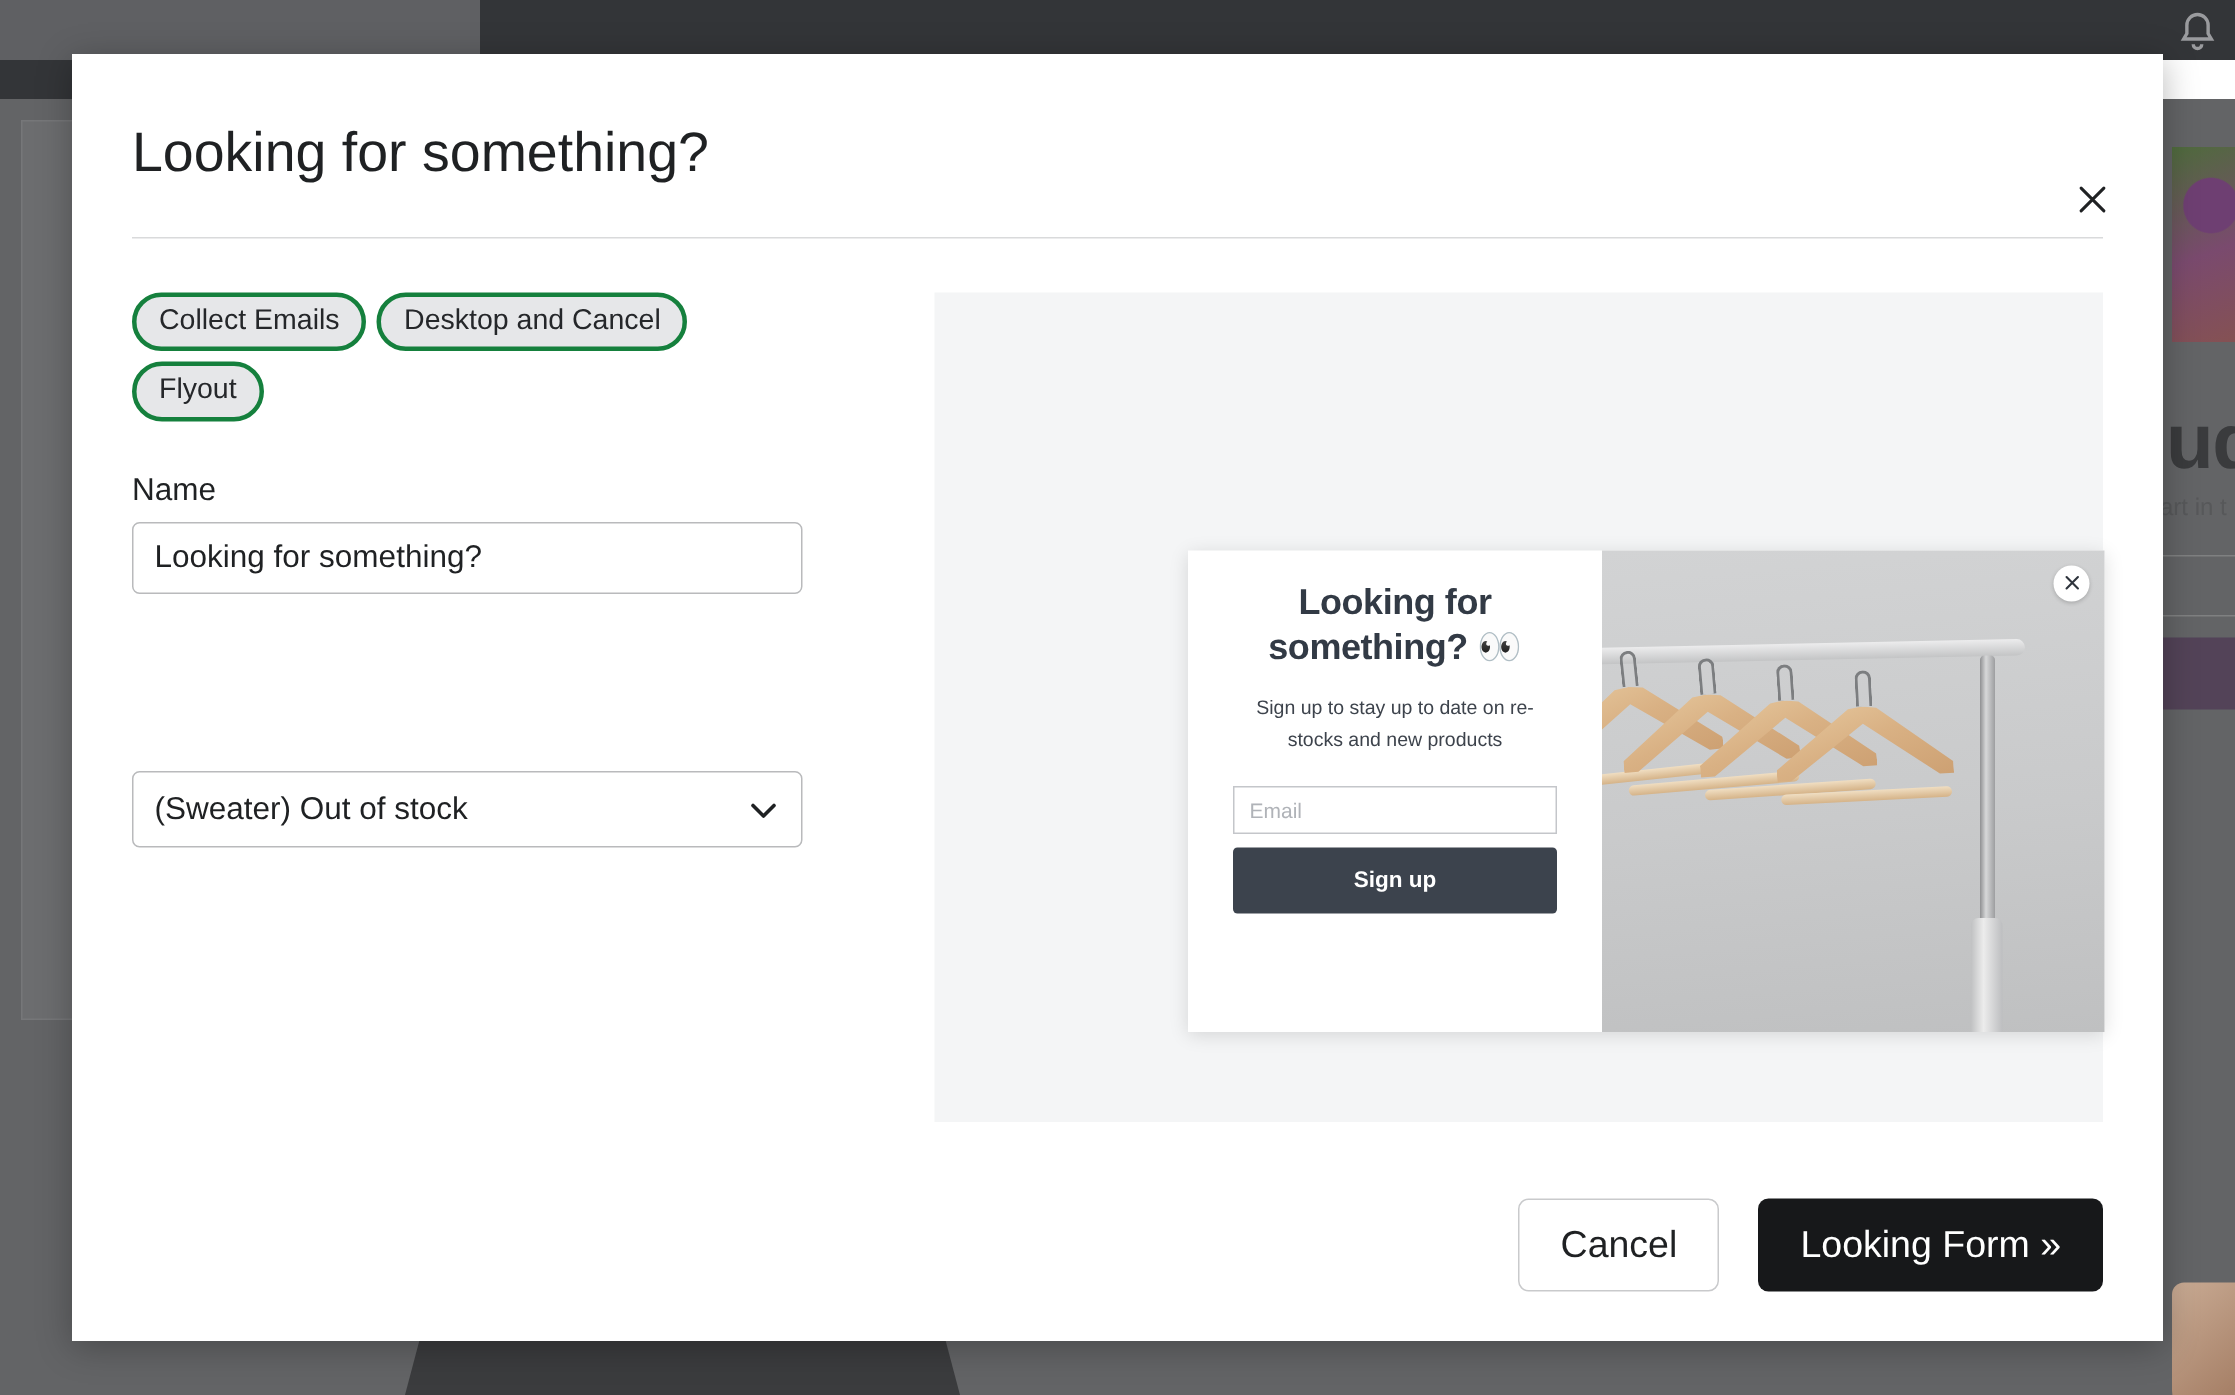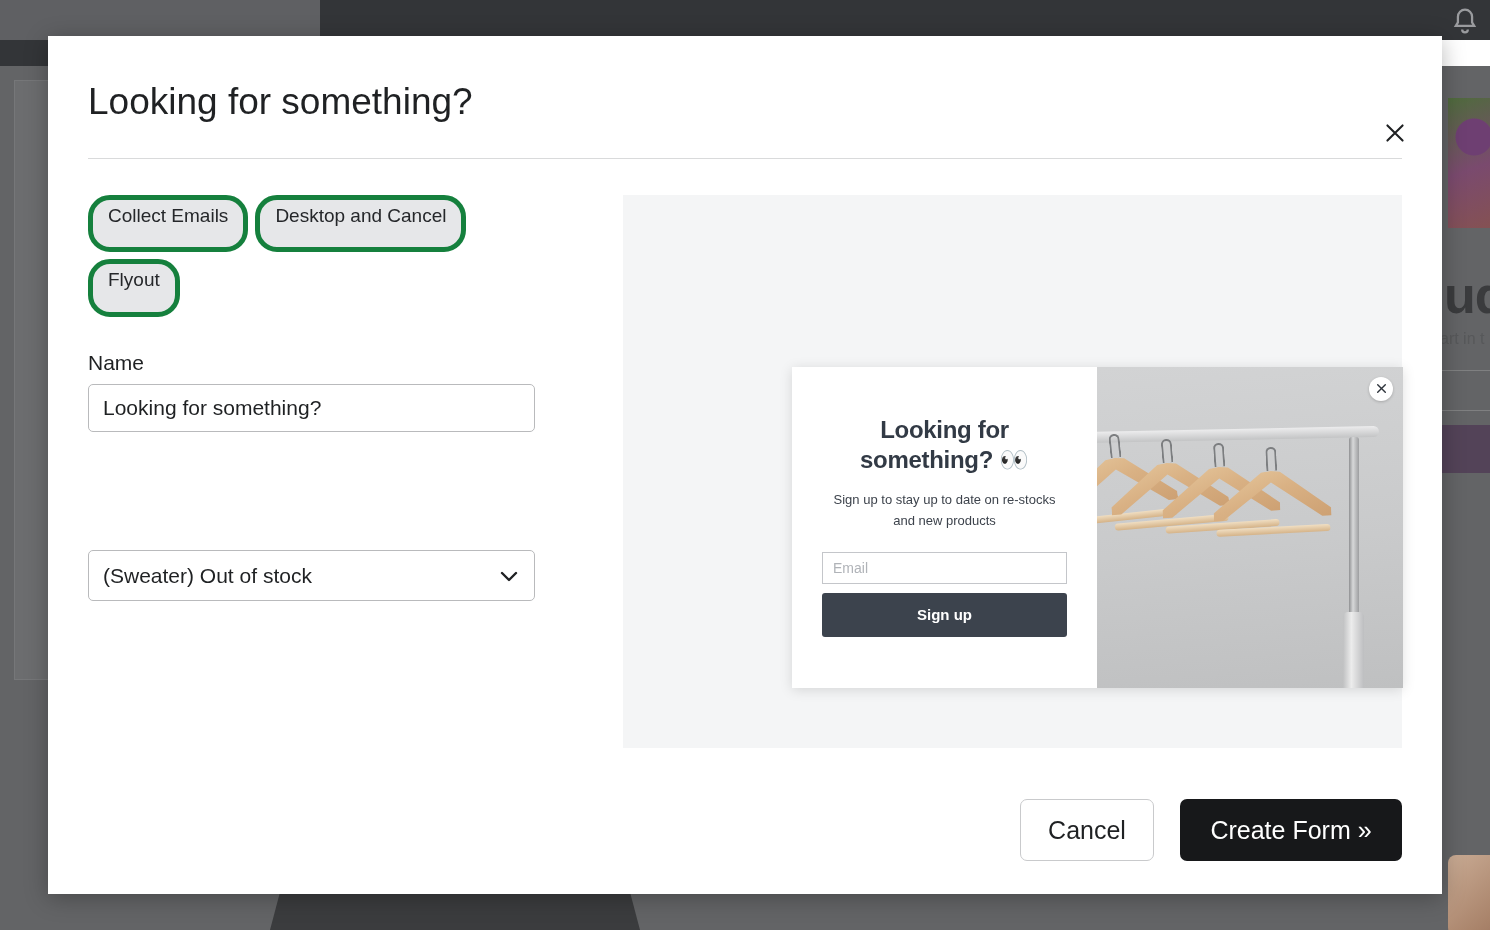--- a/index.html
+++ b/index.html
@@ -168,23 +168,23 @@
   #left-col { width: 485px; flex-shrink: 0; }
   #tag-row {
     display: flex;
     flex-wrap: wrap;
     gap: 7px;
     max-width: 380px;
     margin-bottom: 34px;
   }
   .tag {
     background: #e6e7e9;
-    border: 5px solid #15803d;
+    border: 3px solid #15803d;
     border-radius: 22px;
-    padding: 5px 15px 20px 15px;
+    padding: 5px 15px 6px 15px;
     font-size: 19px;
     color: #25272a;
     line-height: 1.2;
     cursor: default;
   }
   .field-label {
     font-size: 21px;
     color: #1f2123;
     font-weight: 400;
     margin-bottom: 9px;
@@ -235,22 +235,22 @@
   }
   #flyout {
     position: absolute;
     left: 169px; top: 172px;
     width: 611px; height: 321px;
     display: flex;
     background: #ffffff;
     box-shadow: 0 2px 12px rgba(0,0,0,0.13);
   }
   #flyout-left {
-    width: 305px;
-    padding: 48px 30px 0 30px;
+    width: 276px;
+    padding: 20px 30px 0 30px;
     text-align: center;
   }
   #flyout-title {
     font-size: 24px;
     font-weight: bold;
     color: #323a45;
     line-height: 1.28;
     letter-spacing: -0.3px;
   }
   #flyout-sub {
@@ -493,16 +493,16 @@
           </button>
         </div>
 
       </div>
     </div>
 
   </div>
 
   <div id="modal-footer">
     <button id="cancel-btn">Cancel</button>
-    <button id="create-btn">Create Form »</button>
+    <button id="create-btn">Looking Form »</button>
   </div>
 
 </div>
 
 </body></html>

